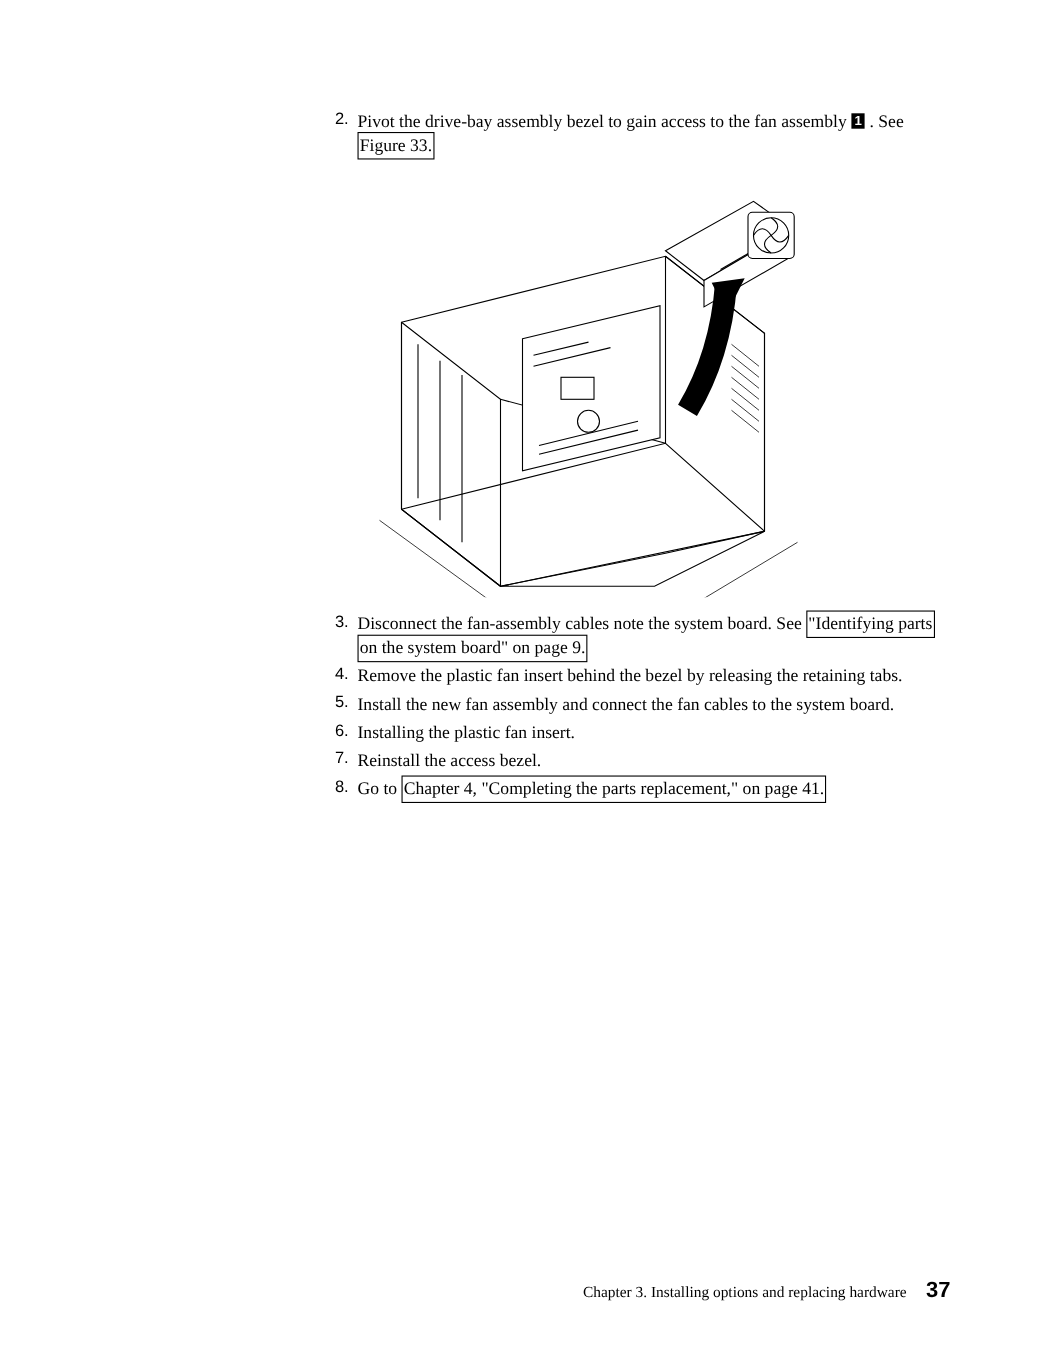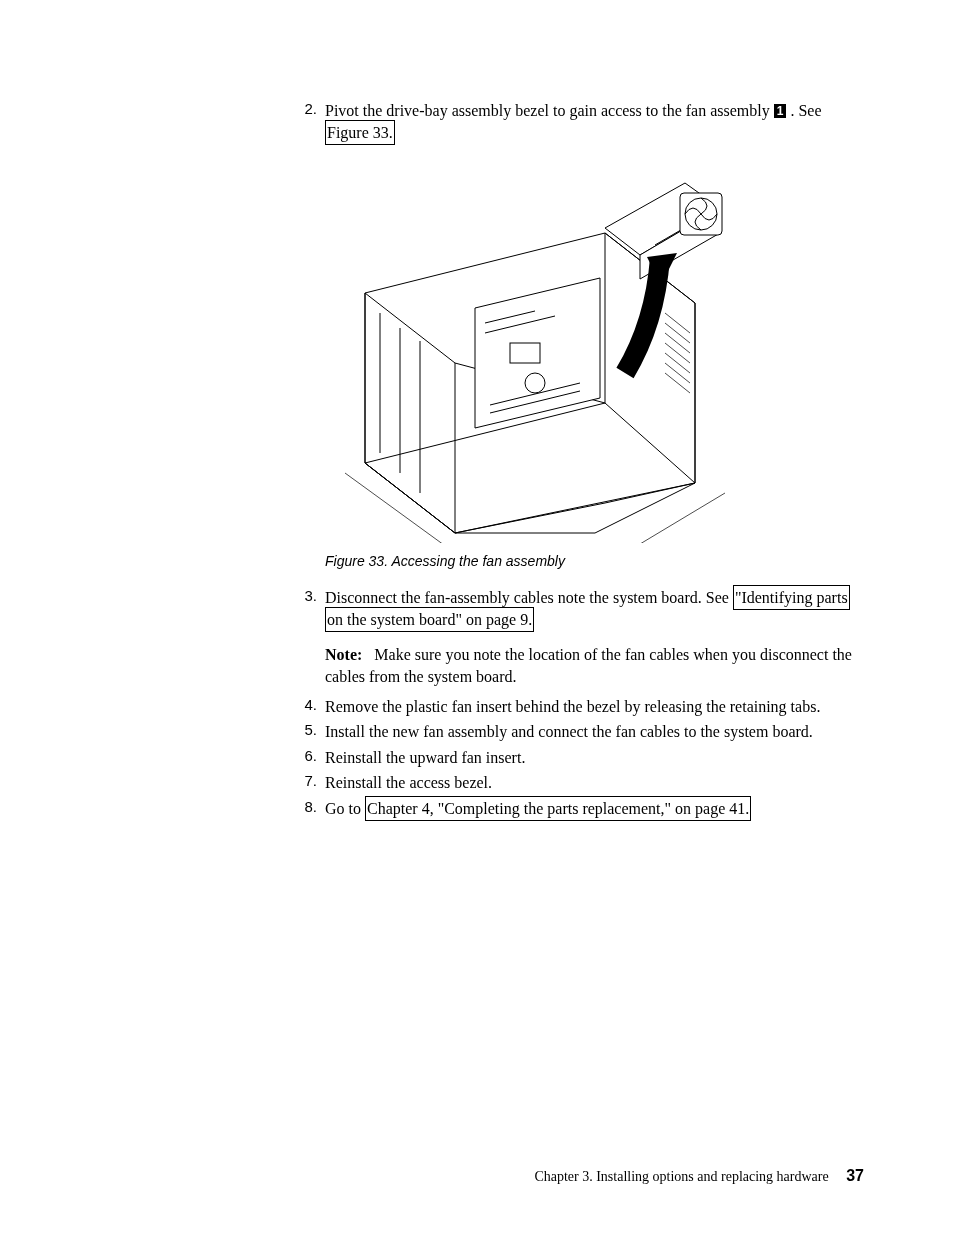--- a/index.html
+++ b/index.html
@@ -80,21 +80,21 @@
     right: 90px;
     font-size: 14px;
   }
   .footer .chap {
     font-family: "Palatino Linotype", Palatino, Georgia, serif;
     text-align: center;
   }
   .footer .pagenum {
     font-family: Arial, Helvetica, sans-serif;
     font-weight: bold;
-    font-size: 16px;
+    font-size: 20px;
     margin-left: 14px;
   }
 </style>
 </head>
 <body>
 
 <div class="page">
   <div class="content">
 
     <div class="step">
@@ -155,48 +155,43 @@
           </g>
 
           <line x1="55" y1="140" x2="55" y2="280"></line>
           <line x1="75" y1="155" x2="75" y2="300"></line>
           <line x1="95" y1="168" x2="95" y2="320"></line>
 
           <polygon points="40,290 130,360 270,360 370,310 280,330 130,360" fill="none"></polygon>
           <polyline points="20,300 130,380 300,380 400,320" stroke-width="0.7"></polyline>
         </g>
       </svg>
-      <div class="figure-caption">Figure 33. Accessing the fan assembly</div>
     </div>
 
     <div class="step">
       <div class="step-num">3.</div>
       <div class="step-body">
         <span>Disconnect the fan-assembly cables note the system board. See </span><span class="xref">"Identifying parts on the system board" on page 9.</span>
       </div>
     </div>
 
-    <div class="note-block">
-      <span class="note-label">Note:</span>
-      &nbsp;&nbsp;<span>Make sure you note the location of the fan cables when you disconnect the cables from the system board.</span>
-    </div>
 
     <div class="step">
       <div class="step-num">4.</div>
       <div class="step-body">Remove the plastic fan insert behind the bezel by releasing the retaining tabs.</div>
     </div>
 
     <div class="step">
       <div class="step-num">5.</div>
       <div class="step-body">Install the new fan assembly and connect the fan cables to the system board.</div>
     </div>
 
     <div class="step">
       <div class="step-num">6.</div>
-      <div class="step-body">Reinstall the upward fan insert.</div>
+      <div class="step-body">Installing the plastic fan insert.</div>
     </div>
 
     <div class="step">
       <div class="step-num">7.</div>
       <div class="step-body">Reinstall the access bezel.</div>
     </div>
 
     <div class="step">
       <div class="step-num">8.</div>
       <div class="step-body">

